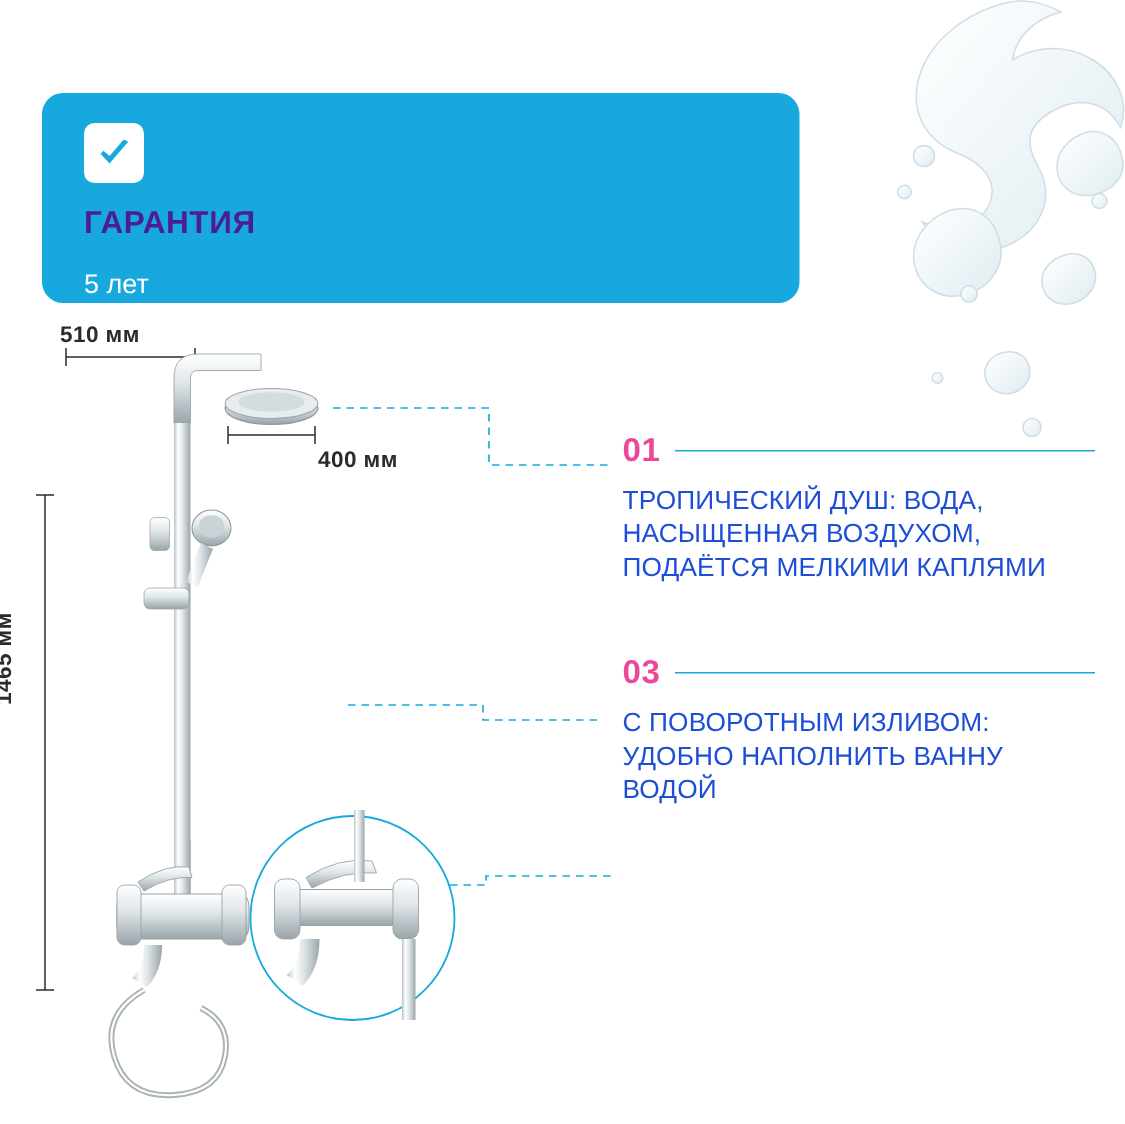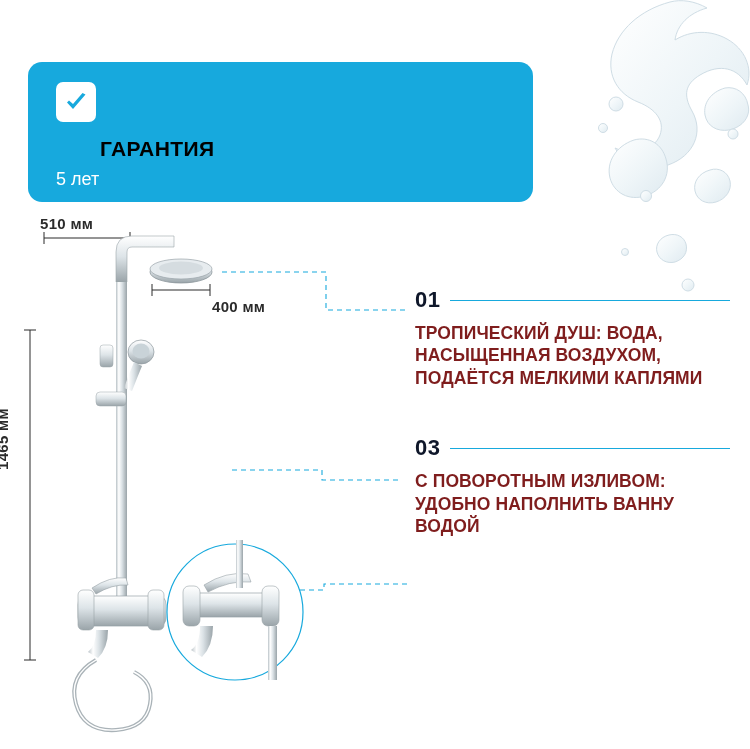--- a/index.html
+++ b/index.html
@@ -34,63 +34,62 @@
   }
   .feat { display:flex; flex-direction:column; }
   .feat-icon {
     width:40px; height:40px;
     background:#ffffff;
     border-radius:7px;
     display:flex; align-items:center; justify-content:center;
     margin-bottom:16px;
   }
   .feat-title {
-    color:#000000;
+    color:#4c1d95;
     font-size:21px;
     font-weight:bold;
     letter-spacing:.4px;
     line-height:1.05;
-    margin-left:44px;
   }
   .feat-sub {
     color:#ffffff;
     font-size:18px;
     line-height:1.3;
-    margin-top:8px;
+    margin-top:18px;
     font-weight:normal;
   }
 
   
   .steps {
     position:absolute;
     left:415px; top:287px;
     width:315px;
   }
   .step { margin-bottom:10px; }
   .step-head {
     display:flex;
     align-items:center;
     gap:10px;
   }
   .step-num {
-    color:#0f172a;
+    color:#ec4899;
     font-size:22px;
     font-weight:bold;
     letter-spacing:.5px;
   }
   .step-rule {
     flex:1;
     height:1px;
     background:#17a9dd;
   }
   .step-text {
     margin-top:9px;
     font-size:17.5px;
-    font-weight:bold;
-    color:#7f1d1d;
+    font-weight:normal;
+    color:#1d4ed8;
     line-height:1.28;
     text-transform:uppercase;
     letter-spacing:.1px;
   }
   .s1 { margin-bottom:46px; }
   .s2 { margin-bottom:30px; }
 
   
   .dim {
     position:absolute;

